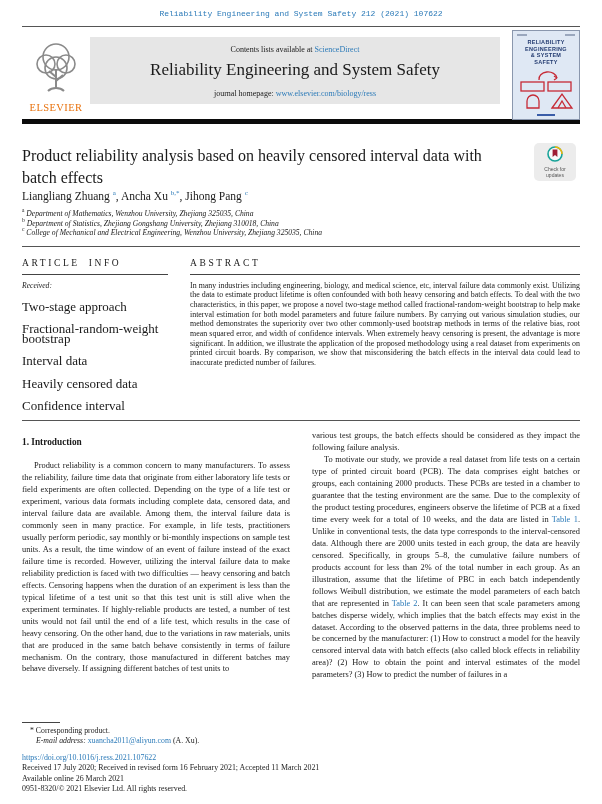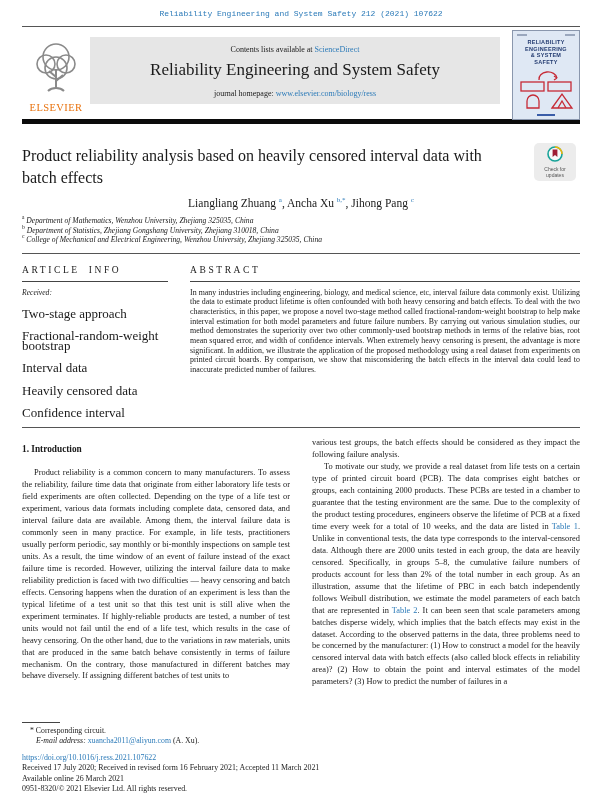--- a/index.html
+++ b/index.html
@@ -21,21 +21,21 @@
   .cover .ticks { display:flex; justify-content:space-between; padding:0 4px; }
   .cover .tick { width:10px; height:2px; background:#9aa7bd; }
   .cover .cover-title { margin-top:3px; text-align:center; font-family:"Liberation Sans",sans-serif; font-weight:bold; font-size:5.5px; line-height:6.5px; color:#223a70; letter-spacing:0.3px; }
   .cover svg { display:block; margin:3px auto 0 auto; }
   .cover .cover-foot { width:18px; height:2px; background:#3a5da8; margin:2px auto 0 auto; }
   .black-bar { height:5px; background:#0b0b0b; margin-top:6px; }
   .title-row { position:relative; margin-top:21px; }
   .atitle { font-size:16px; line-height:22px; max-width:500px; }
   .check-badge { position:absolute; right:4px; top:-2px; width:42px; height:38px; background:#ececec; border-radius:5px; text-align:center; padding-top:3px; cursor:pointer; }
   .check-badge .cb-text { font-family:"Liberation Sans",sans-serif; font-size:5px; line-height:5.5px; color:#555; margin-top:1px; }
-  .authors { font-size:11.5px; margin-top:8px;text-align:center; }
+  .authors { font-size:11.5px; margin-top:1px; }
   .authors sup { font-size:7px; }
   .affils { margin-top:7px; }
   .affil { font-size:7.6px; font-style:italic; line-height:9.5px; }
   .affil sup { font-size:5.5px; font-style:normal; }
   .info-grid { display:flex; margin-top:11px; }
   .info-left { width:146px; margin-right:22px; flex:none; }
   .info-right { flex:1; }
   .sec-head { font-size:9.5px; letter-spacing:2.6px; word-spacing:4px; }
   .head-rule { border:none; border-top:0.8px solid #444; margin-top:6px; }
   .kw-label { font-size:7.6px; font-style:italic; margin-top:6px; }
@@ -175,21 +175,21 @@
     <div class="col-gap"></div>
     <div class="col" id="col-right">
         <div class="p">various test groups, the batch effects should be considered as they impact the following failure analysis.</div>
         <div class="p indent">To motivate our study, we provide a real dataset from life tests on a certain type of printed circuit board (PCB). The data comprises eight batches or groups, each containing 2000 products. These PCBs are tested in a chamber to guarantee that the testing environment are the same. Due to the complexity of the product testing procedures, engineers observe the lifetime of PCB at a fixed time every week for a total of 10 weeks, and the data are listed in <span class="lnk">Table 1</span>. Unlike in conventional tests, the data type corresponds to the interval-censored data. Although there are 2000 units tested in each group, the data are heavily censored. Specifically, in groups 5–8, the cumulative failure numbers of products account for less than 2% of the total number in each group. As an illustration, assume that the lifetime of PBC in each batch independently follows Weibull distribution, we estimate the model parameters of each batch that are represented in <span class="lnk">Table 2</span>. It can been seen that scale parameters among batches disperse widely, which implies that the batch effects may exist in the dataset. According to the observed patterns in the data, three problems need to be concerned by the manufacturer: (1) How to construct a model for the heavily censored interval data with batch effects (also called block effects in reliability area)? (2) How to obtain the point and interval estimates of the model parameters? (3) How to predict the number of failures in a</div>
       </div>
   </div>
 
   <div class="bottom-block">
     <hr class="fn-rule">
     <div class="footnote">
-      <div class="fn1"><span>*</span><span> Corresponding circuit.</span></div>
+      <div class="fn1"><span>*</span><span> Corresponding product.</span></div>
       <div class="fn2"><span class="em-label">E-mail address:</span><span class="lnk"> xuancha2011@aliyun.com</span><span> (A. Xu).</span></div>
     </div>
     <div class="footer-lines">
       <div class="lnk">https://doi.org/10.1016/j.ress.2021.107622</div>
       <div>Received 17 July 2020; Received in revised form 16 February 2021; Accepted 11 March 2021</div>
       <div>Available online 26 March 2021</div>
       <div>0951-8320/© 2021 Elsevier Ltd. All rights reserved.</div>
     </div>
   </div>
 

